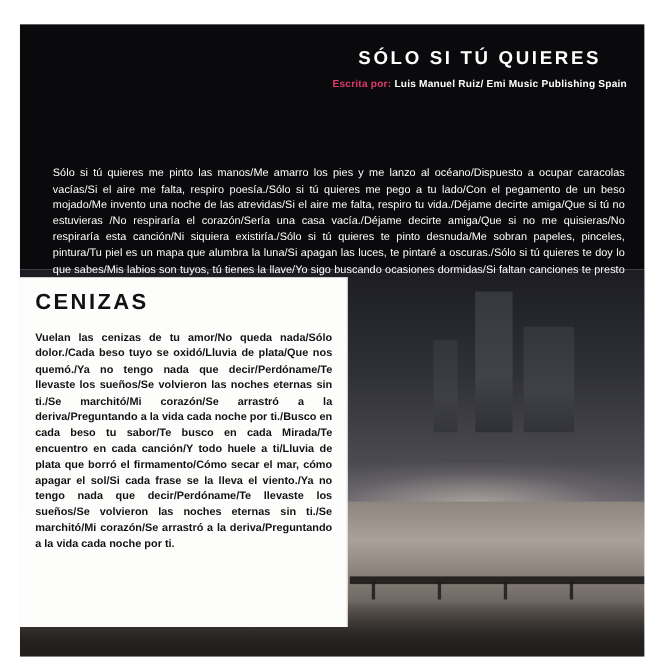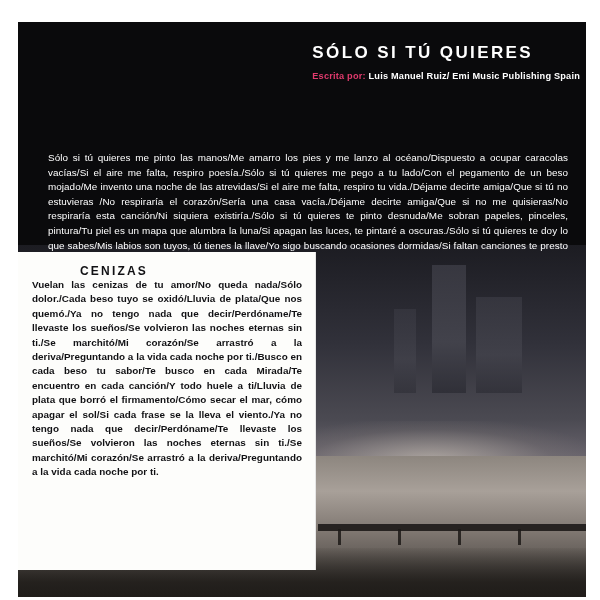--- a/index.html
+++ b/index.html
@@ -56,23 +56,23 @@
     position: absolute;
     left: 18px;
     top: 22px;
     width: 568px;
     height: 223px;
     background: #0a0a0c;
     z-index: 10;
   }
   .panel-top .title-block {
     position: absolute;
-    right: 6px;
+    right: 16px;
     top: 22px;
-    text-align: left;
+    text-align: center;
   }
   .song-title {
     color: #ffffff;
     font-size: 17px;
     font-weight: bold;
     letter-spacing: 2.4px;
     line-height: 1.1;
   }
   .song-credit {
     margin-top: 8px;
@@ -190,39 +190,39 @@
   }
   .card-inner {
     position: absolute;
     left: 14px;
     top: 12px;
     right: 14px;
     bottom: 10px;
   }
   .card-title {
     color: #111114;
-    font-size: 12px;
+    font-size: 20px;
     font-weight: bold;
     letter-spacing: 2.2px;
-    margin-left: 48px;
   }
   .card-credit {
     margin-top: 6px;
     font-size: 9.2px;
     font-weight: bold;
     line-height: 13px;
     color: #111114;
   }
   .card-credit .cc-label {
     color: #d8285f;
   }
   .card-credit .cc-names {
     color: #111114;
   }
   .card-lyrics {
+    margin-top: 14px;
     color: #111114;
     font-size: 9.9px;
     line-height: 14.4px;
     text-align: justify;
     font-weight: bold;
     letter-spacing: 0.02px;
   }
 
   
   .card-edge {

